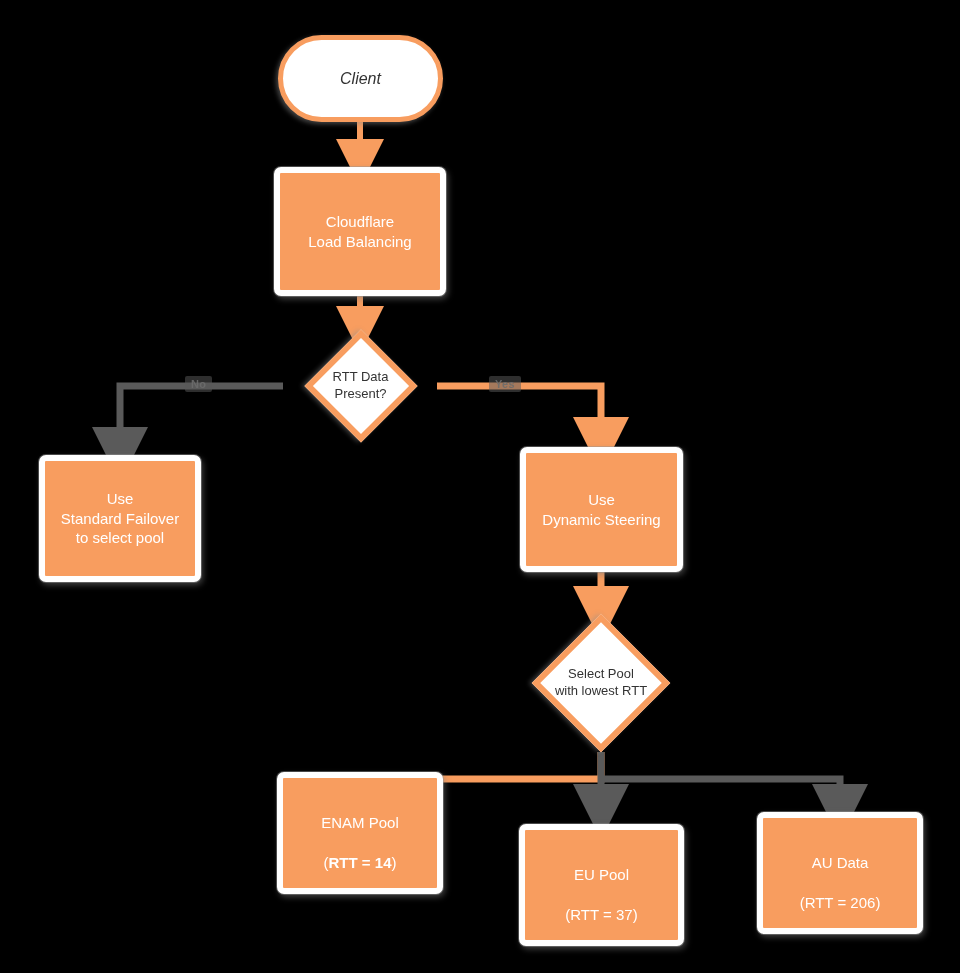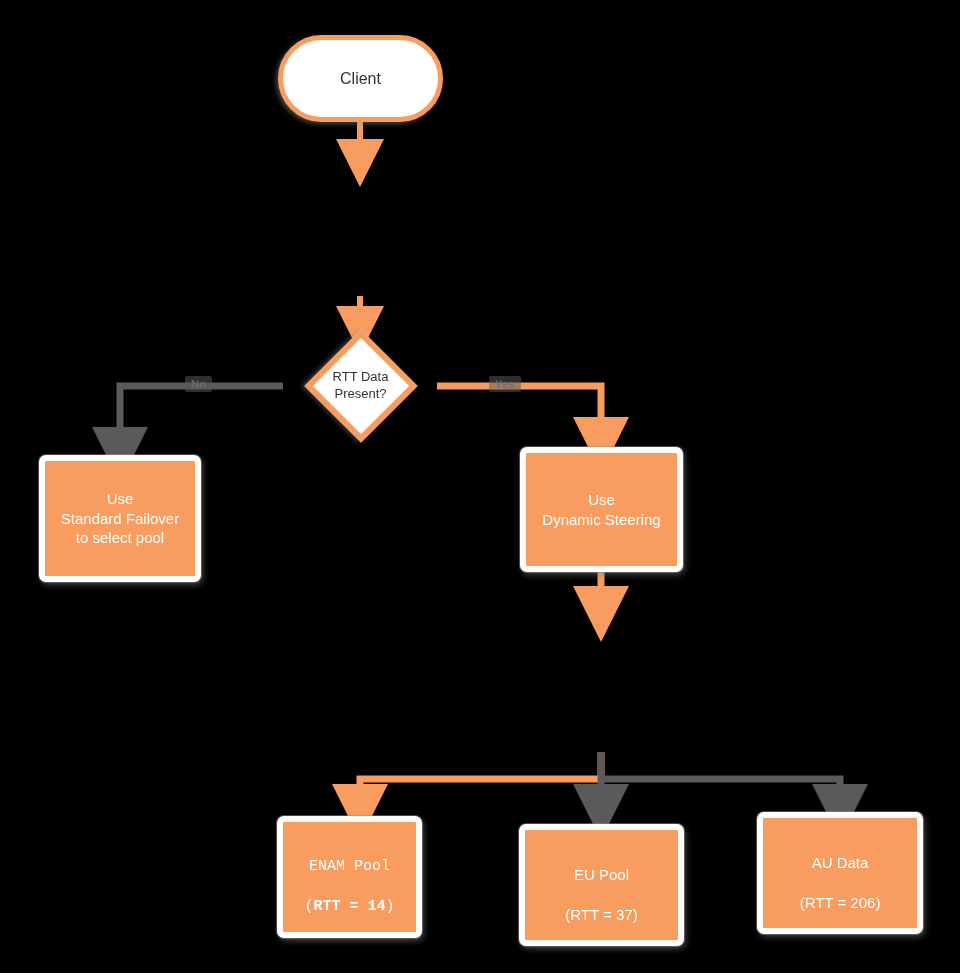--- a/index.html
+++ b/index.html
@@ -128,44 +128,53 @@
     <path d="M601,752 L601,779 L360,779 L360,812" stroke="#f89d5f" stroke-width="7" fill="none" marker-end="url(#arrowOrange)"></path>
 
     <path d="M601,752 L601,812" stroke="#5a5a5a" stroke-width="7" fill="none" marker-end="url(#arrowGray)"></path>
 
     <path d="M601,779 L840,779 L840,812" stroke="#5a5a5a" stroke-width="7" fill="none" marker-end="url(#arrowGray)"></path>
   </svg>
 
   <div class="edge-label" style="left:185px; top:376px;">No</div>
   <div class="edge-label" style="left:489px; top:376px;">Yes</div>
 
-  <div class="node terminator" style="left:278px; top:35px; width:165px; height:87px;">
+  <div class="node terminator" style="left:278px; top:35px; width:165px; height:87px;font-style:italic;">
     <span class="node-label">Client</span>
   </div>
 
+  <div class="node process" style="left:274px; top:167px; width:172px; height:129px;">
+    <span class="node-label">Cloudflare
+Load Balancing</span>
+  </div>
 
   <div class="node decision" style="left:283px; top:330px; width:155px; height:112px;">
     <span class="diamond-shape" style="width:80px; height:80px;"></span>
     <span class="diamond-text">RTT Data
 Present?</span>
   </div>
 
   <div class="node process" style="left:39px; top:455px; width:162px; height:127px;">
     <span class="node-label">Use
 Standard Failover
 to select pool</span>
   </div>
 
   <div class="node process" style="left:520px; top:447px; width:163px; height:125px;">
     <span class="node-label">Use
 Dynamic Steering</span>
   </div>
 
+  <div class="node decision" style="left:511px; top:614px; width:180px; height:138px;">
+    <span class="diamond-shape" style="width:98px; height:98px;"></span>
+    <span class="diamond-text">Select Pool
+with lowest RTT</span>
+  </div>
 
-  <div class="node process" style="left:277px; top:816px; width:145px; height:122px;font-family:Liberation Mono, monospace;">
+  <div class="node process" style="left:277px; top:772px; width:166px; height:122px;">
     <span class="node-label">
       <span>ENAM Pool</span><br>
       <span>(</span><span class="bold-rtt">RTT = 14</span><span>)</span>
     </span>
   </div>
 
   <div class="node process" style="left:519px; top:812px; width:165px; height:122px;margin-top:12px;">
     <span class="node-label">
       <span>EU Pool</span><br>
       <span>(</span><span>RTT = 37</span><span>)</span>

